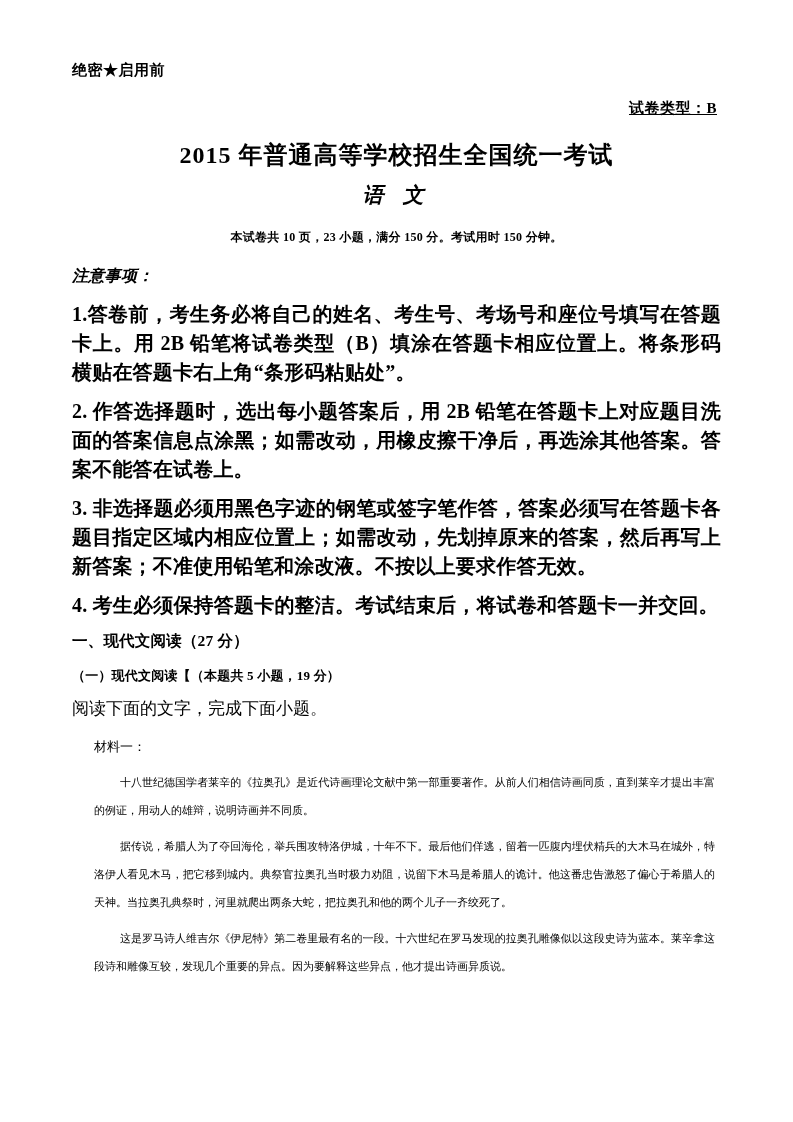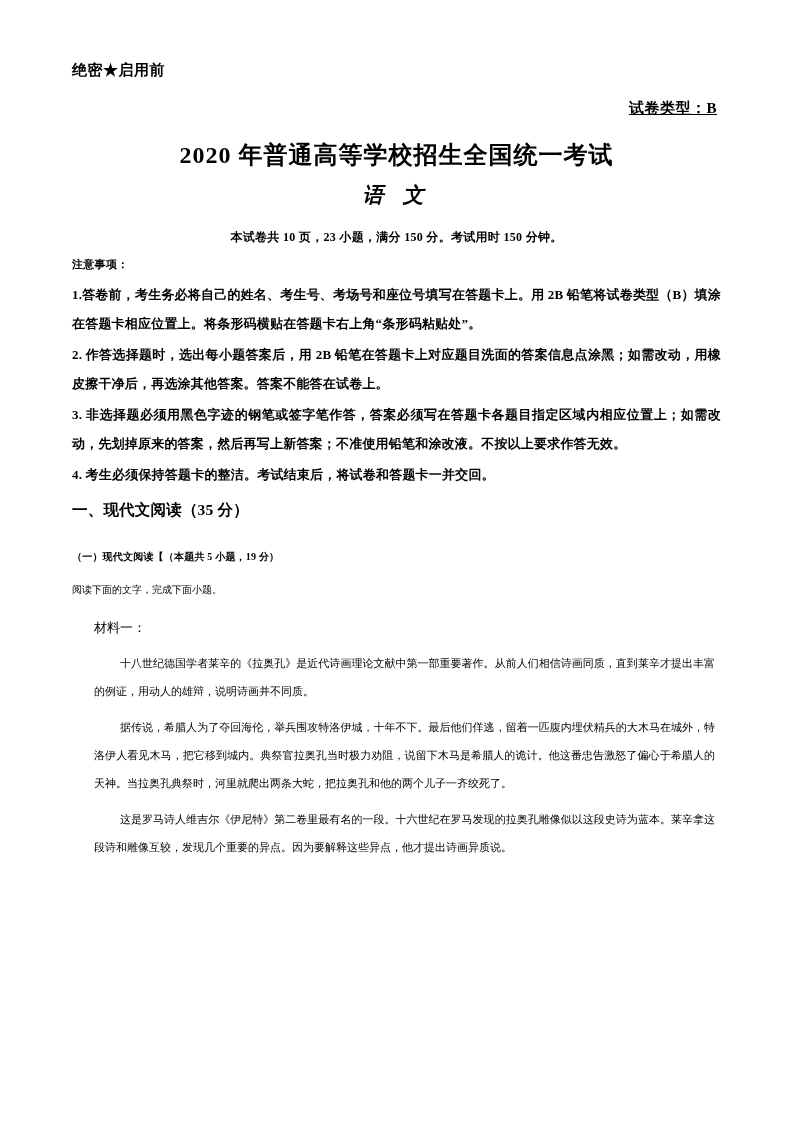--- a/index.html
+++ b/index.html
@@ -58,49 +58,51 @@
   }
   .doc-info {
     text-align: center;
     font-size: 12px;
     font-weight: bold;
     margin-top: 14px;
     line-height: 26px;
     letter-spacing: 0.3px;
   }
   .notice-head {
-    font-size: 11px;
+    font-size: 16px;
     font-weight: bold;
+    margin-top: 12px;
     line-height: 28px;
     letter-spacing: 0.3px;
+    font-style: italic;
   }
   .notice-item {
-    font-size: 13px;
+    font-size: 20px;
     font-weight: bold;
     line-height: 29px;
     letter-spacing: 0.2px;
-    margin-top: 2px;
+    margin-top: 10px;
     text-align: justify;
   }
   .section-head {
     font-size: 15.5px;
     font-weight: bold;
     line-height: 29px;
     letter-spacing: 0.2px;
     margin-top: 6px;
   }
   .section-sub {
-    font-size: 10px;
+    font-size: 13px;
     font-weight: bold;
     line-height: 29px;
     letter-spacing: 0.2px;
-    margin-top: 18px;
+    margin-top: 6px;
   }
   .lead {
-    font-size: 10px;
+    font-size: 17px;
     line-height: 26px;
     margin-top: 6px;
     color: #000;
   }
   .material-label {
     font-size: 13px;
     line-height: 26px;
     margin-top: 12px;
     margin-left: 22px;
   }
@@ -116,34 +118,34 @@
 </style>
 </head>
 <body>
 
 <div class="page">
 
   <div class="row-top">绝密★启用前</div>
 
   <div class="row-right">试卷类型：B</div>
 
-  <div class="doc-title">2020 年普通高等学校招生全国统一考试</div>
+  <div class="doc-title">2015 年普通高等学校招生全国统一考试</div>
 
   <div class="doc-subtitle">语  文</div>
 
   <div class="doc-info">本试卷共 10 页，23 小题，满分 150 分。考试用时 150 分钟。</div>
 
   <div class="notice-head">注意事项：</div>
 
   <div class="notice-item">1.答卷前，考生务必将自己的姓名、考生号、考场号和座位号填写在答题卡上。用 2B 铅笔将试卷类型（B）填涂在答题卡相应位置上。将条形码横贴在答题卡右上角“条形码粘贴处”。</div>
   <div class="notice-item">2. 作答选择题时，选出每小题答案后，用 2B 铅笔在答题卡上对应题目洗面的答案信息点涂黑；如需改动，用橡皮擦干净后，再选涂其他答案。答案不能答在试卷上。</div>
   <div class="notice-item">3. 非选择题必须用黑色字迹的钢笔或签字笔作答，答案必须写在答题卡各题目指定区域内相应位置上；如需改动，先划掉原来的答案，然后再写上新答案；不准使用铅笔和涂改液。不按以上要求作答无效。</div>
   <div class="notice-item">4. 考生必须保持答题卡的整洁。考试结束后，将试卷和答题卡一并交回。</div>
 
-  <div class="section-head">一、现代文阅读（35 分）</div>
+  <div class="section-head">一、现代文阅读（27 分）</div>
   <div class="section-sub">（一）现代文阅读【（本题共 5 小题，19 分）</div>
 
   <div class="lead">阅读下面的文字，完成下面小题。</div>
 
   <div class="material-label">材料一：</div>
 
   <div class="para">十八世纪德国学者莱辛的《拉奥孔》是近代诗画理论文献中第一部重要著作。从前人们相信诗画同质，直到莱辛才提出丰富的例证，用动人的雄辩，说明诗画并不同质。</div>
   <div class="para">据传说，希腊人为了夺回海伦，举兵围攻特洛伊城，十年不下。最后他们佯逃，留着一匹腹内埋伏精兵的大木马在城外，特洛伊人看见木马，把它移到城内。典祭官拉奥孔当时极力劝阻，说留下木马是希腊人的诡计。他这番忠告激怒了偏心于希腊人的天神。当拉奥孔典祭时，河里就爬出两条大蛇，把拉奥孔和他的两个儿子一齐绞死了。</div>
   <div class="para">这是罗马诗人维吉尔《伊尼特》第二卷里最有名的一段。十六世纪在罗马发现的拉奥孔雕像似以这段史诗为蓝本。莱辛拿这段诗和雕像互较，发现几个重要的异点。因为要解释这些异点，他才提出诗画异质说。</div>
 

